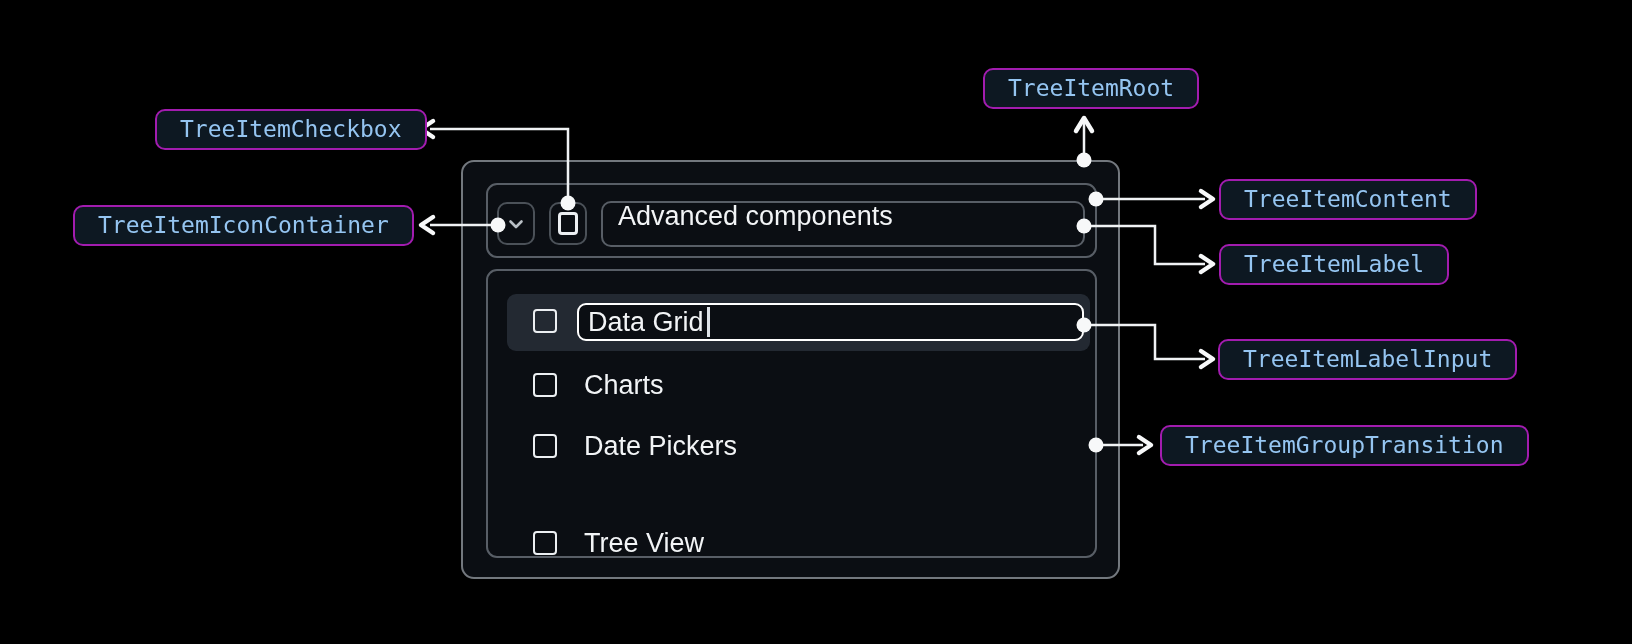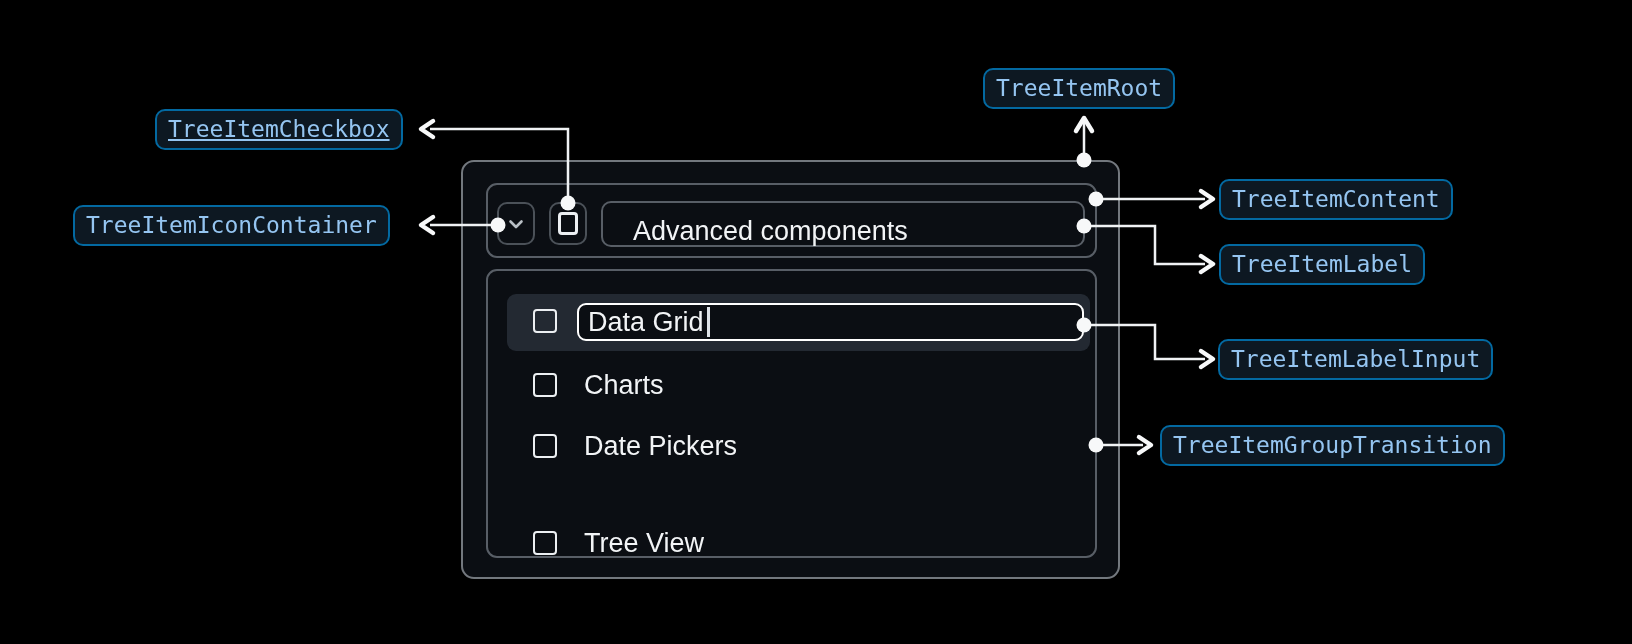--- a/index.html
+++ b/index.html
@@ -25,21 +25,21 @@
   .expand-btn{left:497px;top:202px;}
   .checkbox-btn{left:549px;top:202px;}
   .cb-glyph{
     display:block;width:20px;height:23px;box-sizing:border-box;
     border:3px solid #eceff2;border-radius:4px;background:transparent;
   }
   .cb-glyph.small{width:24px;height:24px;border-width:2.5px;border-radius:4px;}
   .label-box{
     position:absolute;left:601px;top:201px;width:484px;height:46px;
     border:2px solid #585e66;border-radius:10px;box-sizing:border-box;
-    display:flex;align-items:flex-end;padding-left:30px;
+    display:flex;align-items:flex-start;padding-left:15px;
   }
   .ui-text{color:#f2f4f6;font-size:27px;line-height:1;white-space:nowrap;}
   .group-box{
     position:absolute;left:486px;top:269px;width:611px;height:289px;
     border:2px solid #585e66;border-radius:11px;box-sizing:border-box;
   }
   
   .focus-row{
     position:absolute;left:507px;top:294px;width:583px;height:57px;
     background:#232932;border-radius:9px;
@@ -60,25 +60,25 @@
   }
   .child-row .cb-glyph.small{position:absolute;left:26px;top:8px;}
   .child-row .ui-text{position:absolute;left:77px;top:50%;transform:translateY(-50%);}
   .row-charts{top:365px;}
   .row-datepickers{top:426px;}
   .row-treeview{top:489px;margin-top:34px;}
   
   .badge{
     position:absolute;box-sizing:border-box;
     font-family:"DejaVu Sans Mono",monospace;font-size:23px;line-height:27px;
-    color:#95c5f1;background:#0d1822;border:2px solid #0369a1;border-radius:10px;
-    padding:5px 11px;white-space:nowrap;
+    color:#95c5f1;background:#0d1822;border:2px solid #a21caf;border-radius:10px;
+    padding:5px 23px;white-space:nowrap;
   }
   .b-root{left:983px;top:68px;}
-  .b-checkbox{left:155px;top:109px;text-decoration:underline;}
+  .b-checkbox{left:155px;top:109px;}
   .b-iconcontainer{left:73px;top:205px;}
   .b-content{left:1219px;top:179px;}
   .b-label{left:1219px;top:244px;}
   .b-labelinput{left:1218px;top:339px;}
   .b-grouptransition{left:1160px;top:425px;}
   
   .overlay{position:absolute;left:0;top:0;pointer-events:none;}
   .cline{stroke:#f0f2f4;stroke-width:2.5;fill:none;}
   .chead{stroke:#f7f8f9;stroke-width:4.5;fill:none;stroke-linecap:round;stroke-linejoin:round;}
   .cdot{fill:#f7f8f9;}

